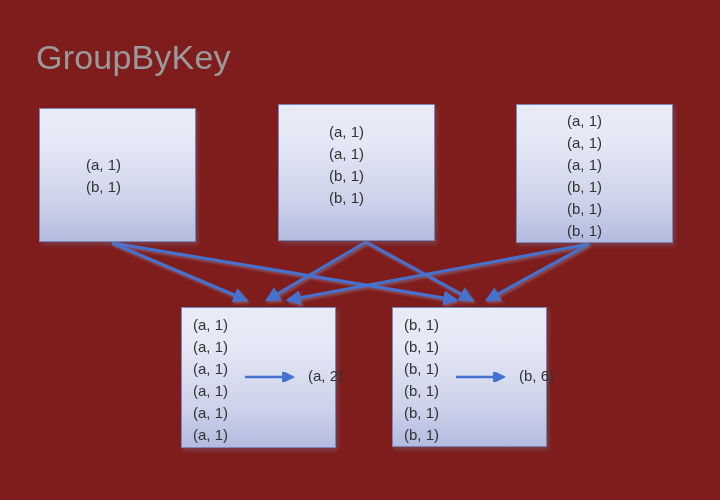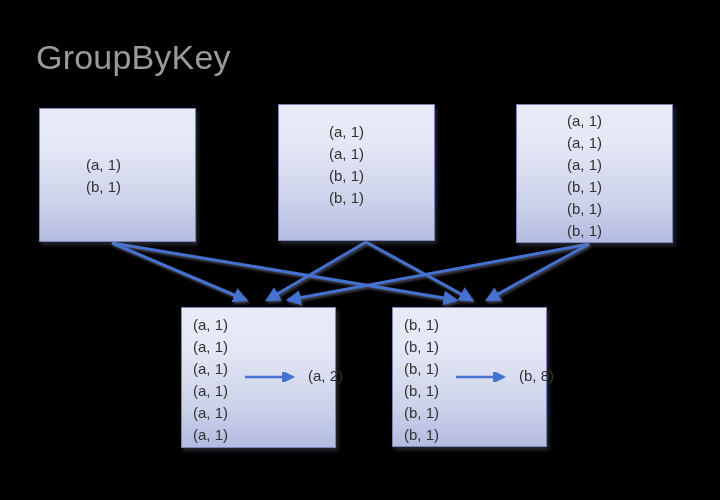--- a/index.html
+++ b/index.html
@@ -4,21 +4,21 @@
 <style>
   html, body {
     margin: 0;
     padding: 0;
     background: #ffffff;
   }
   #canvas {
     position: relative;
     width: 720px;
     height: 500px;
-    background: #000000;
+    background: #7f1d1d;
     overflow: hidden;
     font-family: "Liberation Sans", sans-serif;
   }
 
   
   #title {
     position: absolute;
     left: 36px;
     top: 38px;
     font-family: "Liberation Sans", sans-serif;
@@ -181,16 +181,16 @@
       <div>(b, 1)</div>
     </div>
     <svg class="reduce-arrow" viewBox="0 0 56 10" xmlns="http://www.w3.org/2000/svg">
       <defs>
         <marker id="reducehead-b" markerWidth="5" markerHeight="5" refX="4.2" refY="2.5" orient="auto" markerUnits="strokeWidth">
           <path d="M0,0 L5,2.5 L0,5 Z" fill="#4472d0"></path>
         </marker>
       </defs>
       <line x1="0" y1="5" x2="48" y2="5" stroke="#4472d0" stroke-width="2.6" marker-end="url(#reducehead-b)"></line>
     </svg>
-    <div class="reduce-result">(b, 8)</div>
+    <div class="reduce-result">(b, 6)</div>
   </div>
 
 </div>
 
 </body></html>

